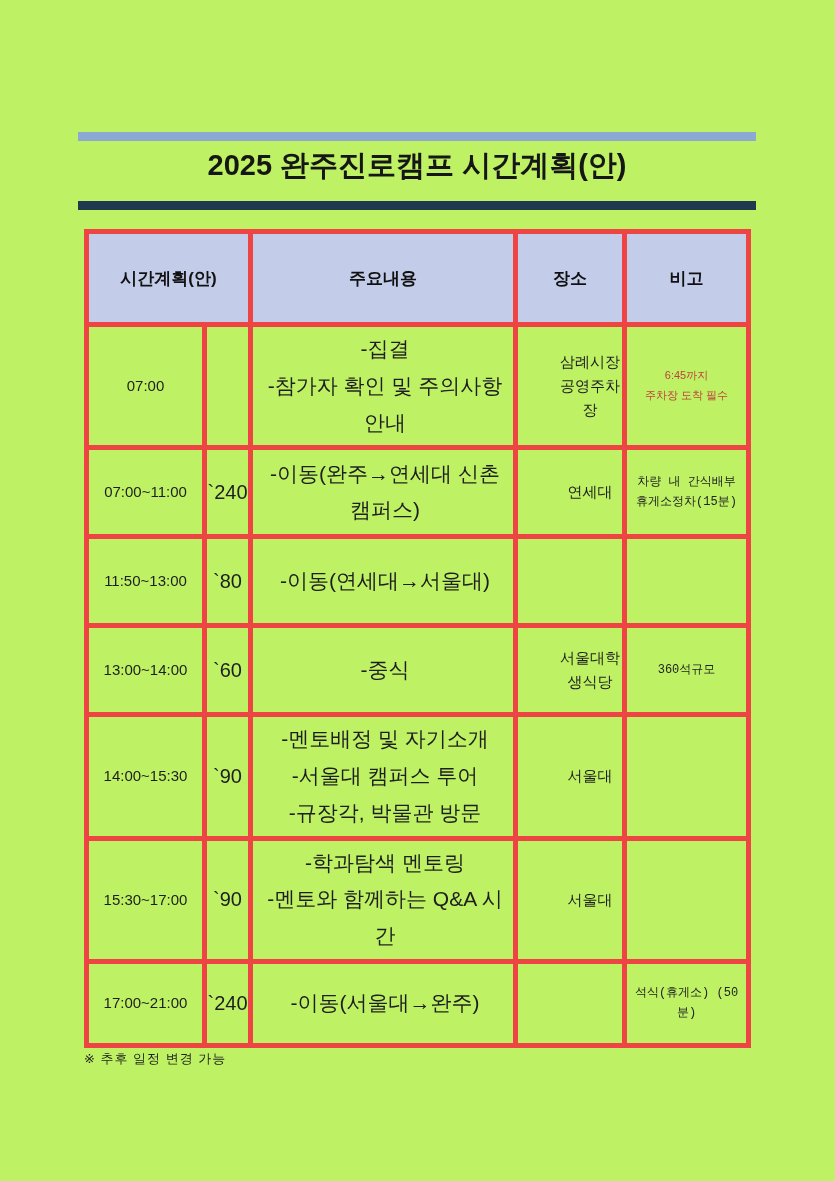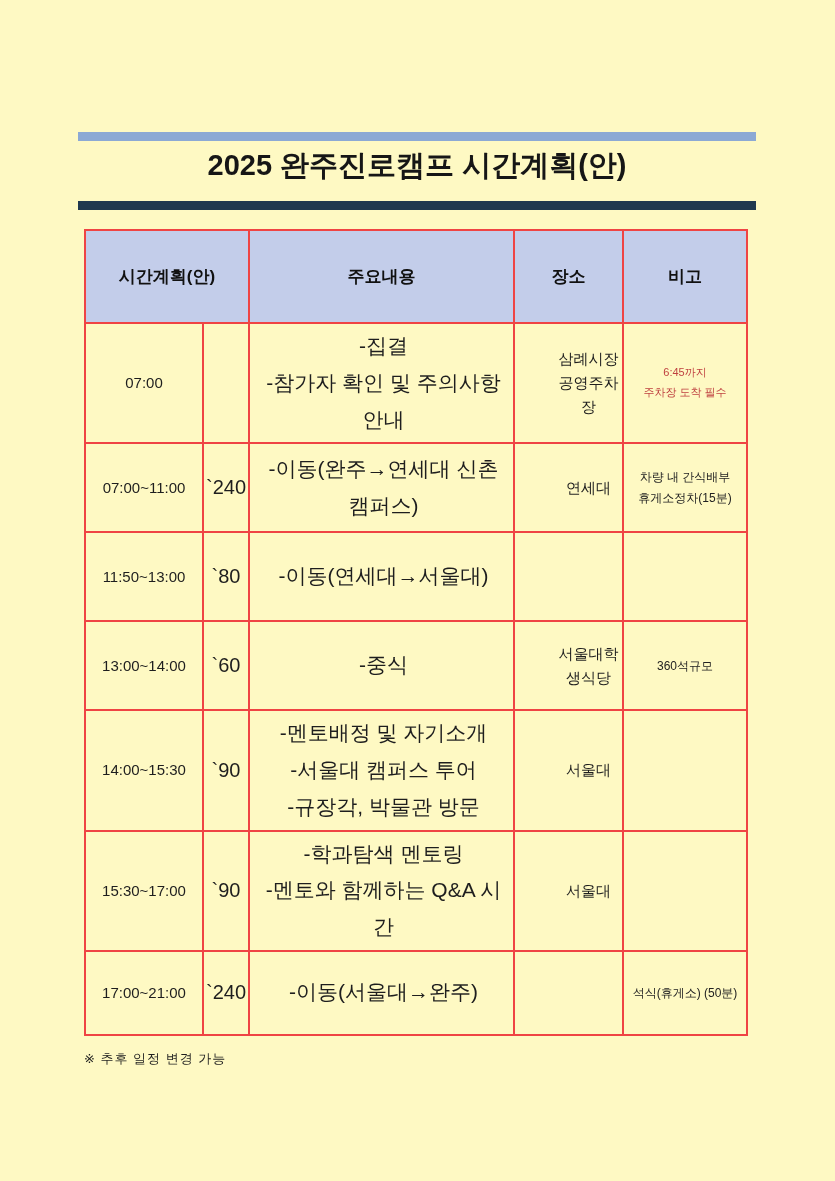--- a/index.html
+++ b/index.html
@@ -5,21 +5,21 @@
   * { margin: 0; padding: 0; box-sizing: border-box; }
   html, body { background: #ffffff; }
   body {
     font-family: "Liberation Sans", "DejaVu Sans", sans-serif;
     color: #1e1e1e;
   }
   .page {
     position: relative;
     width: 835px;
     height: 1181px;
-    background: #fef9c3;
+    background: #bef264;
     overflow: hidden;
   }
   .bar-light {
     position: absolute;
     left: 78px; top: 132px;
     width: 678px; height: 9px;
     background: #8ca9d4;
   }
   .doc-title {
     position: absolute;
@@ -39,21 +39,21 @@
   }
   table.schedule {
     position: absolute;
     left: 84px; top: 229px;
     width: 662px;
     border-collapse: collapse;
     table-layout: fixed;
     border: 2px solid #1c2b3a;
   }
   table.schedule th, table.schedule td {
-    border: 2px solid #ef4444;
+    border: 5px solid #ef4444;
     vertical-align: middle;
     text-align: center;
     overflow: hidden;
     margin-top: 15px;
   }
   thead tr { height: 93px; }
   tbody tr { height: 89px; }
   tbody tr:last-child { height: 84px; }
   th {
     background: #c3cdea;
@@ -66,21 +66,21 @@
   .time-cell { font-size: 15px; }
   .duration-cell { font-size: 20px; }
   .content-cell {
     text-align: left;
     padding: 4px 8px 4px 12px;
   }
   .location-cell { font-size: 15px; padding: 0 1px; }
   .location-cell .line { line-height: 1.6; padding-left: 40px; }
   .note-cell { padding: 0 2px; }
   .note-small { font-size: 12px; color: #222222; }
-  .note-small .line { line-height: 1.7; }
+  .note-small .line { line-height: 1.7; font-family: Liberation Mono, monospace; }
   .note-alert { font-size: 11px; color: #bf4140; }
   .note-alert .line { line-height: 1.8; }
   .footnote {
     position: absolute;
     left: 84px; top: 1050px;
     font-size: 13px;
     letter-spacing: 1px;
     color: #1e1e1e;
   }
 </style>

